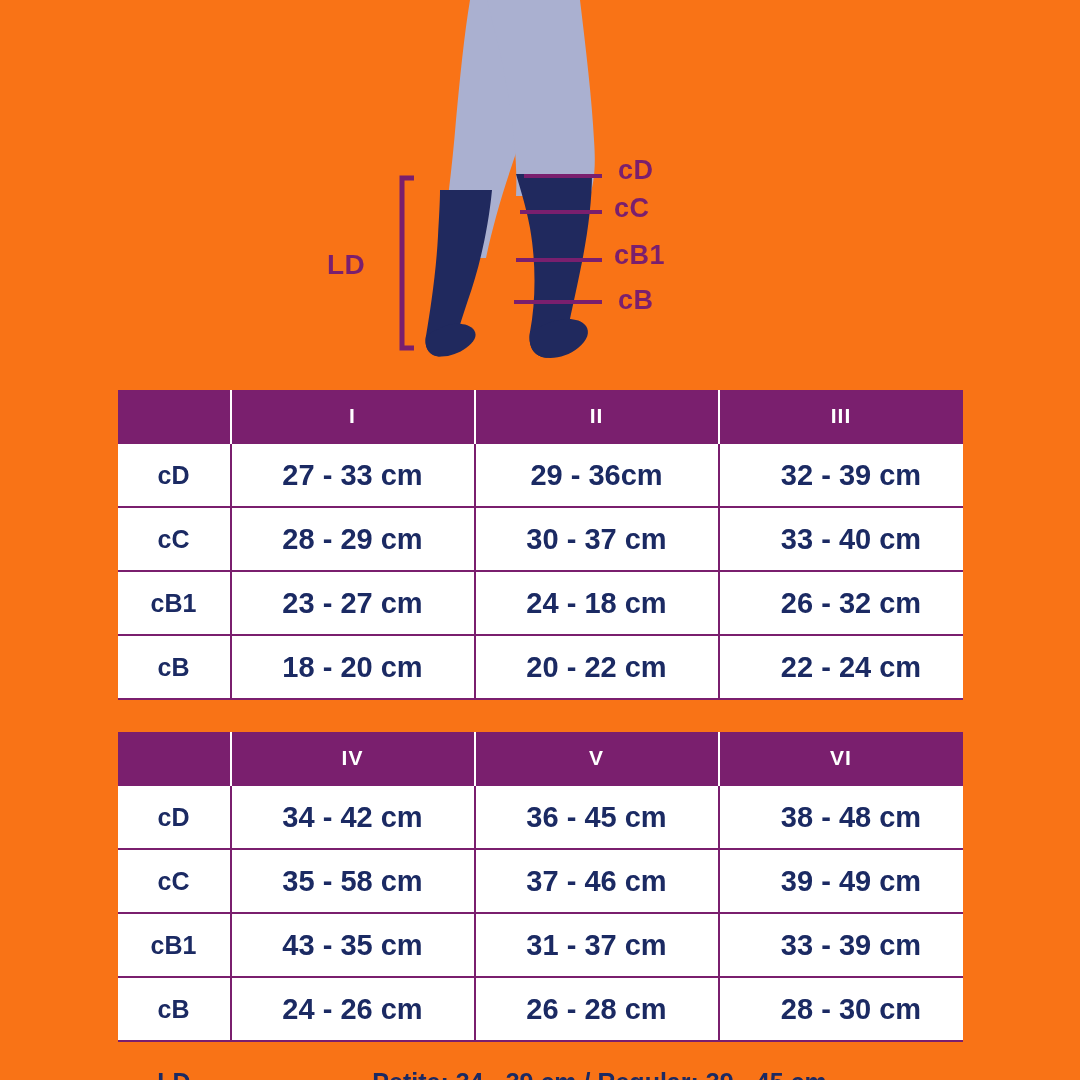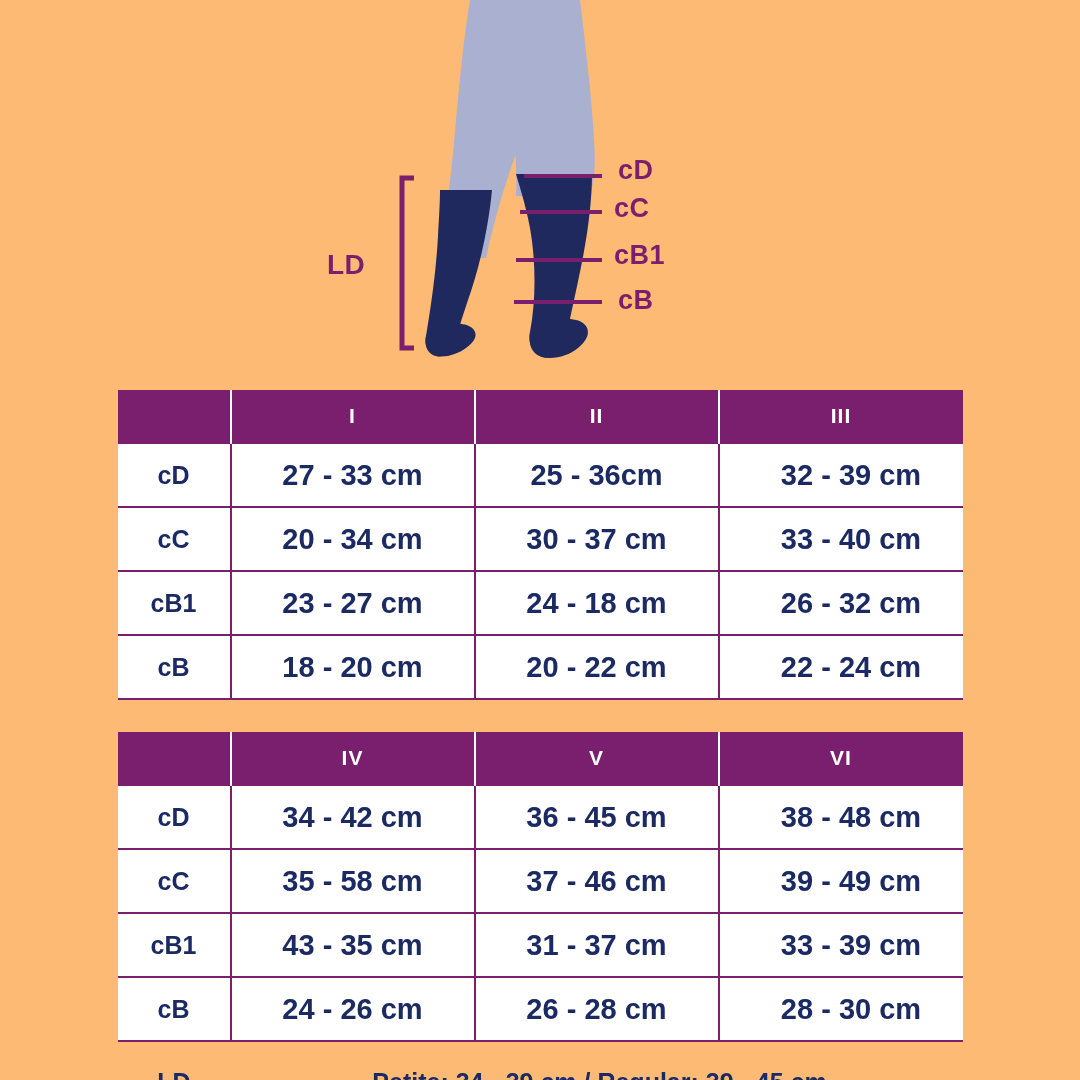--- a/index.html
+++ b/index.html
@@ -10,21 +10,21 @@
   body {
     width: 1080px;
     height: 1080px;
     font-family: "Liberation Sans", sans-serif;
     overflow: hidden;
   }
   .page {
     position: relative;
     width: 1080px;
     height: 1080px;
-    background: #fdba74;
+    background: #f97316;
   }
 
   
   .illustration {
     position: relative;
     width: 1080px;
     height: 390px;
   }
   .leg-svg {
     position: absolute;
@@ -177,26 +177,26 @@
           <th class="corner"></th>
           <th>I</th>
           <th>II</th>
           <th>III</th>
         </tr>
       </thead>
       <tbody>
         <tr>
           <td class="rowhead">cD</td>
           <td>27 - 33 cm</td>
-          <td>25 - 36cm</td>
+          <td>29 - 36cm</td>
           <td>32 - 39 cm</td>
         </tr>
         <tr>
           <td class="rowhead">cC</td>
-          <td>20 - 34 cm</td>
+          <td>28 - 29 cm</td>
           <td>30 - 37 cm</td>
           <td>33 - 40 cm</td>
         </tr>
         <tr>
           <td class="rowhead">cB1</td>
           <td>23 - 27 cm</td>
           <td>24 - 18 cm</td>
           <td>26 - 32 cm</td>
         </tr>
         <tr>

